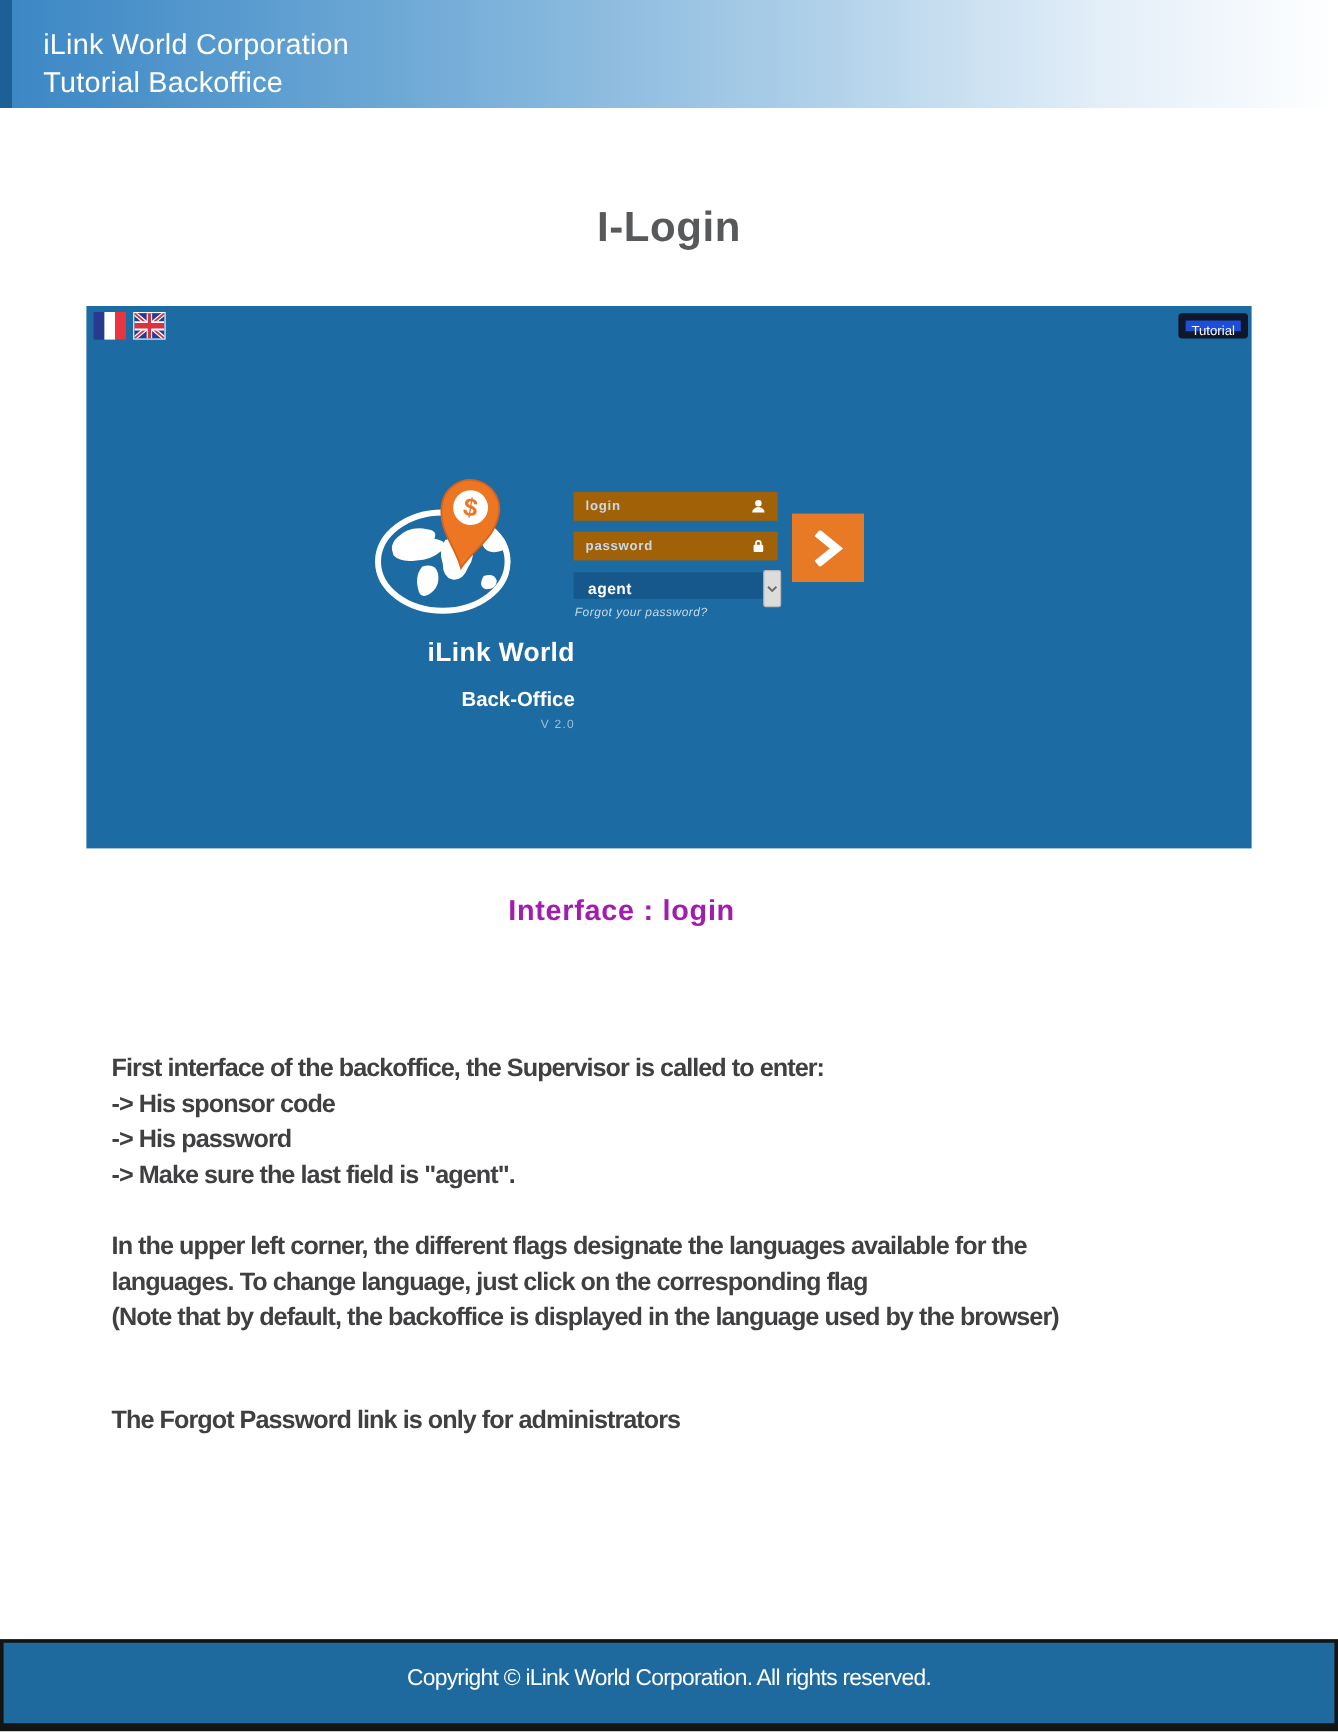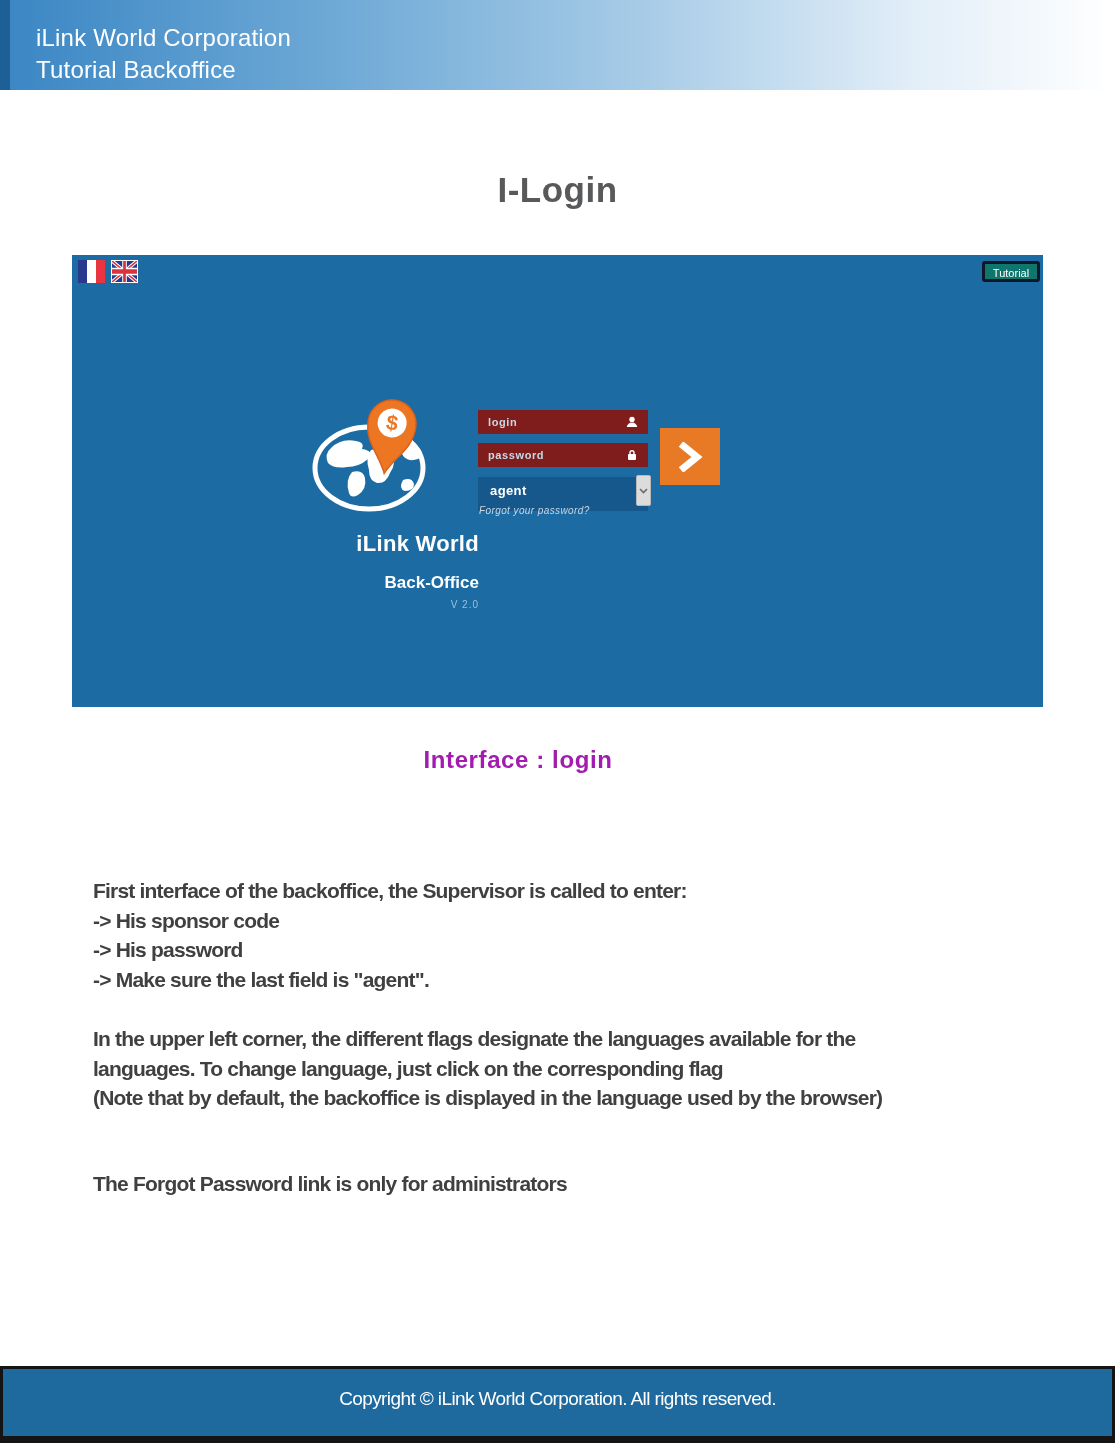--- a/index.html
+++ b/index.html
@@ -35,45 +35,45 @@
     background:#1c6ba2;
   }
   .flag { position:absolute; top:5px; width:27px; height:23px; cursor:pointer; }
   .flag-fr { left:6px; display:flex; }
   .flag-fr span { flex:1; }
   .flag-uk { left:39px; border:1px solid #fff; }
   .flag-uk svg { display:block; width:100%; height:100%; }
 
   .tutorial-btn {
     position:absolute; right:3px; top:6px; width:58px; height:21px;
-    background:#0f766e; border:3px solid #0f172a; border-radius:3px;
+    background:#1d4ed8; border:6px solid #0f172a; border-radius:3px;
     color:#fff; font-size:11px; text-align:center; line-height:19px; cursor:pointer;
   }
 
   .logo-svg { position:absolute; left:235px; top:135px; }
   .logo-text { position:absolute; left:187px; top:276px; width:220px; text-align:right; color:#fff; }
   .logo-brand { font-size:22px; font-weight:bold; letter-spacing:0.3px; }
   .logo-sub   { font-size:17px; font-weight:bold; margin-top:16px; }
   .logo-ver   { font-size:10px; color:#9cc0da; margin-top:6px; letter-spacing:1px; }
 
   .field {
     position:absolute; left:406px; width:170px; height:24px;
-    background:#7f1d1d; border:none; outline:none;
+    background:#a16207; border:none; outline:none;
     color:#c7d9e8; font-size:11px; font-weight:bold; letter-spacing:0.6px;
     padding:0 26px 0 10px; font-family:"Liberation Sans", sans-serif;
   }
   .field::placeholder { color:#c7d9e8; opacity:1; }
   .field-login    { top:155px; }
   .field-password { top:188px; }
   .field-icon { position:absolute; left:554px; width:12px; height:12px; }
   .icon-user { top:161px; }
   .icon-lock { top:194px; }
 
   .field-select {
-    position:absolute; left:406px; top:222px; width:170px; height:34px;
+    position:absolute; left:406px; top:222px; width:170px; height:22px;
     background:#16578c; color:#fff; font-size:13px; font-weight:bold;
     line-height:27px; padding-left:12px; letter-spacing:0.4px; cursor:pointer;
   }
   .select-box {
     position:absolute; left:564px; top:220px; width:15px; height:31px;
     background:#dcdcdc; border:1px solid #b9b9b9; border-radius:2px;
     display:flex; align-items:center; justify-content:center; cursor:pointer;
   }
 
   .forgot-link {

